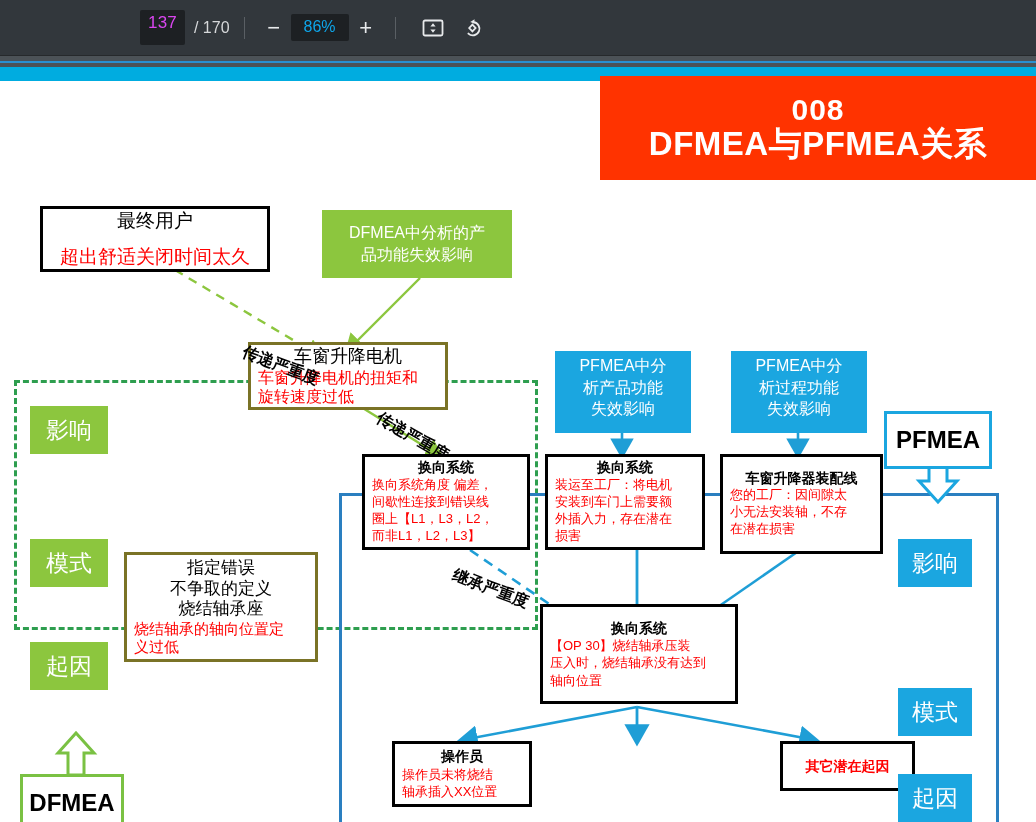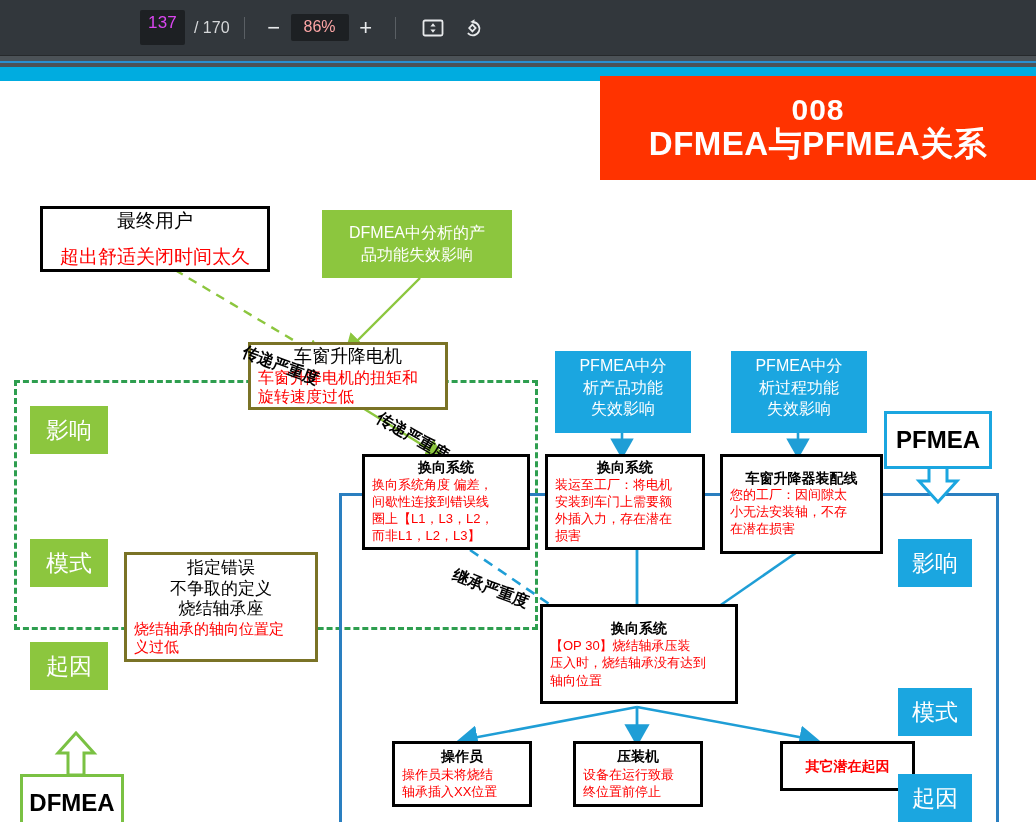--- a/index.html
+++ b/index.html
@@ -27,21 +27,21 @@
     text-align: center; letter-spacing: .2px;
   }
   .pagetotal { color: #d6d8da; font-size: 16px; margin-left: 9px; }
   .tb-sep { width: 1px; height: 22px; background: #5a5f64; margin: 0 14px; }
   .tb-btn {
     color: #e8eaec; font-size: 22px; line-height: 1;
     width: 30px; height: 30px; display: flex; align-items: center;
     justify-content: center; cursor: pointer; user-select: none;
   }
   .zoombox {
-    background: #1d2023; color: #fca5a5; font-size: 16px;
+    background: #1d2023; color: #0ea5e9; font-size: 16px;
     padding: 4px 12px 5px 12px; border-radius: 2px; margin: 0 2px;
     min-width: 58px; text-align: center;
   }
   .icon-btn {
     width: 34px; height: 30px; display: flex; align-items: center;
     justify-content: center; cursor: pointer; margin-left: 6px;
   }
 
   
   #slide {
@@ -292,25 +292,20 @@
     <div class="lft t-red" style="font-size:13px;line-height:1.35;">压入时，烧结轴承没有达到</div>
     <div class="lft t-red" style="font-size:13px;line-height:1.35;">轴向位置</div>
   </div>
 
   <div class="node box-black bx" style="left:392px; top:685px; width:140px; height:66px;">
     <div class="ctr t-blk" style="font-size:14px;font-weight:bold;line-height:1.3;">操作员</div>
     <div class="lft t-red" style="font-size:13px;line-height:1.35;">操作员未将烧结</div>
     <div class="lft t-red" style="font-size:13px;line-height:1.35;">轴承插入XX位置</div>
   </div>
 
-  <div class="node box-black bx" style="left:573px; top:685px; width:130px; height:66px;">
-    <div class="ctr t-blk" style="font-size:14px;font-weight:bold;line-height:1.3;">压装机</div>
-    <div class="lft t-red" style="font-size:13px;line-height:1.35;">设备在运行致最</div>
-    <div class="lft t-red" style="font-size:13px;line-height:1.35;">终位置前停止</div>
-  </div>
 
   <div class="node box-black bx ctr" style="left:780px; top:685px; width:135px; height:50px;font-weight:bold;">
     <div class="ctr t-red" style="font-size:14px;line-height:1.35;">其它潜在起因</div>
   </div>
 
   <div class="node chip-blue" style="left:898px; top:483px; width:74px; height:48px;">
     <span>影响</span>
   </div>
   <div class="node chip-blue" style="left:898px; top:632px; width:74px; height:48px;">
     <span>模式</span>

